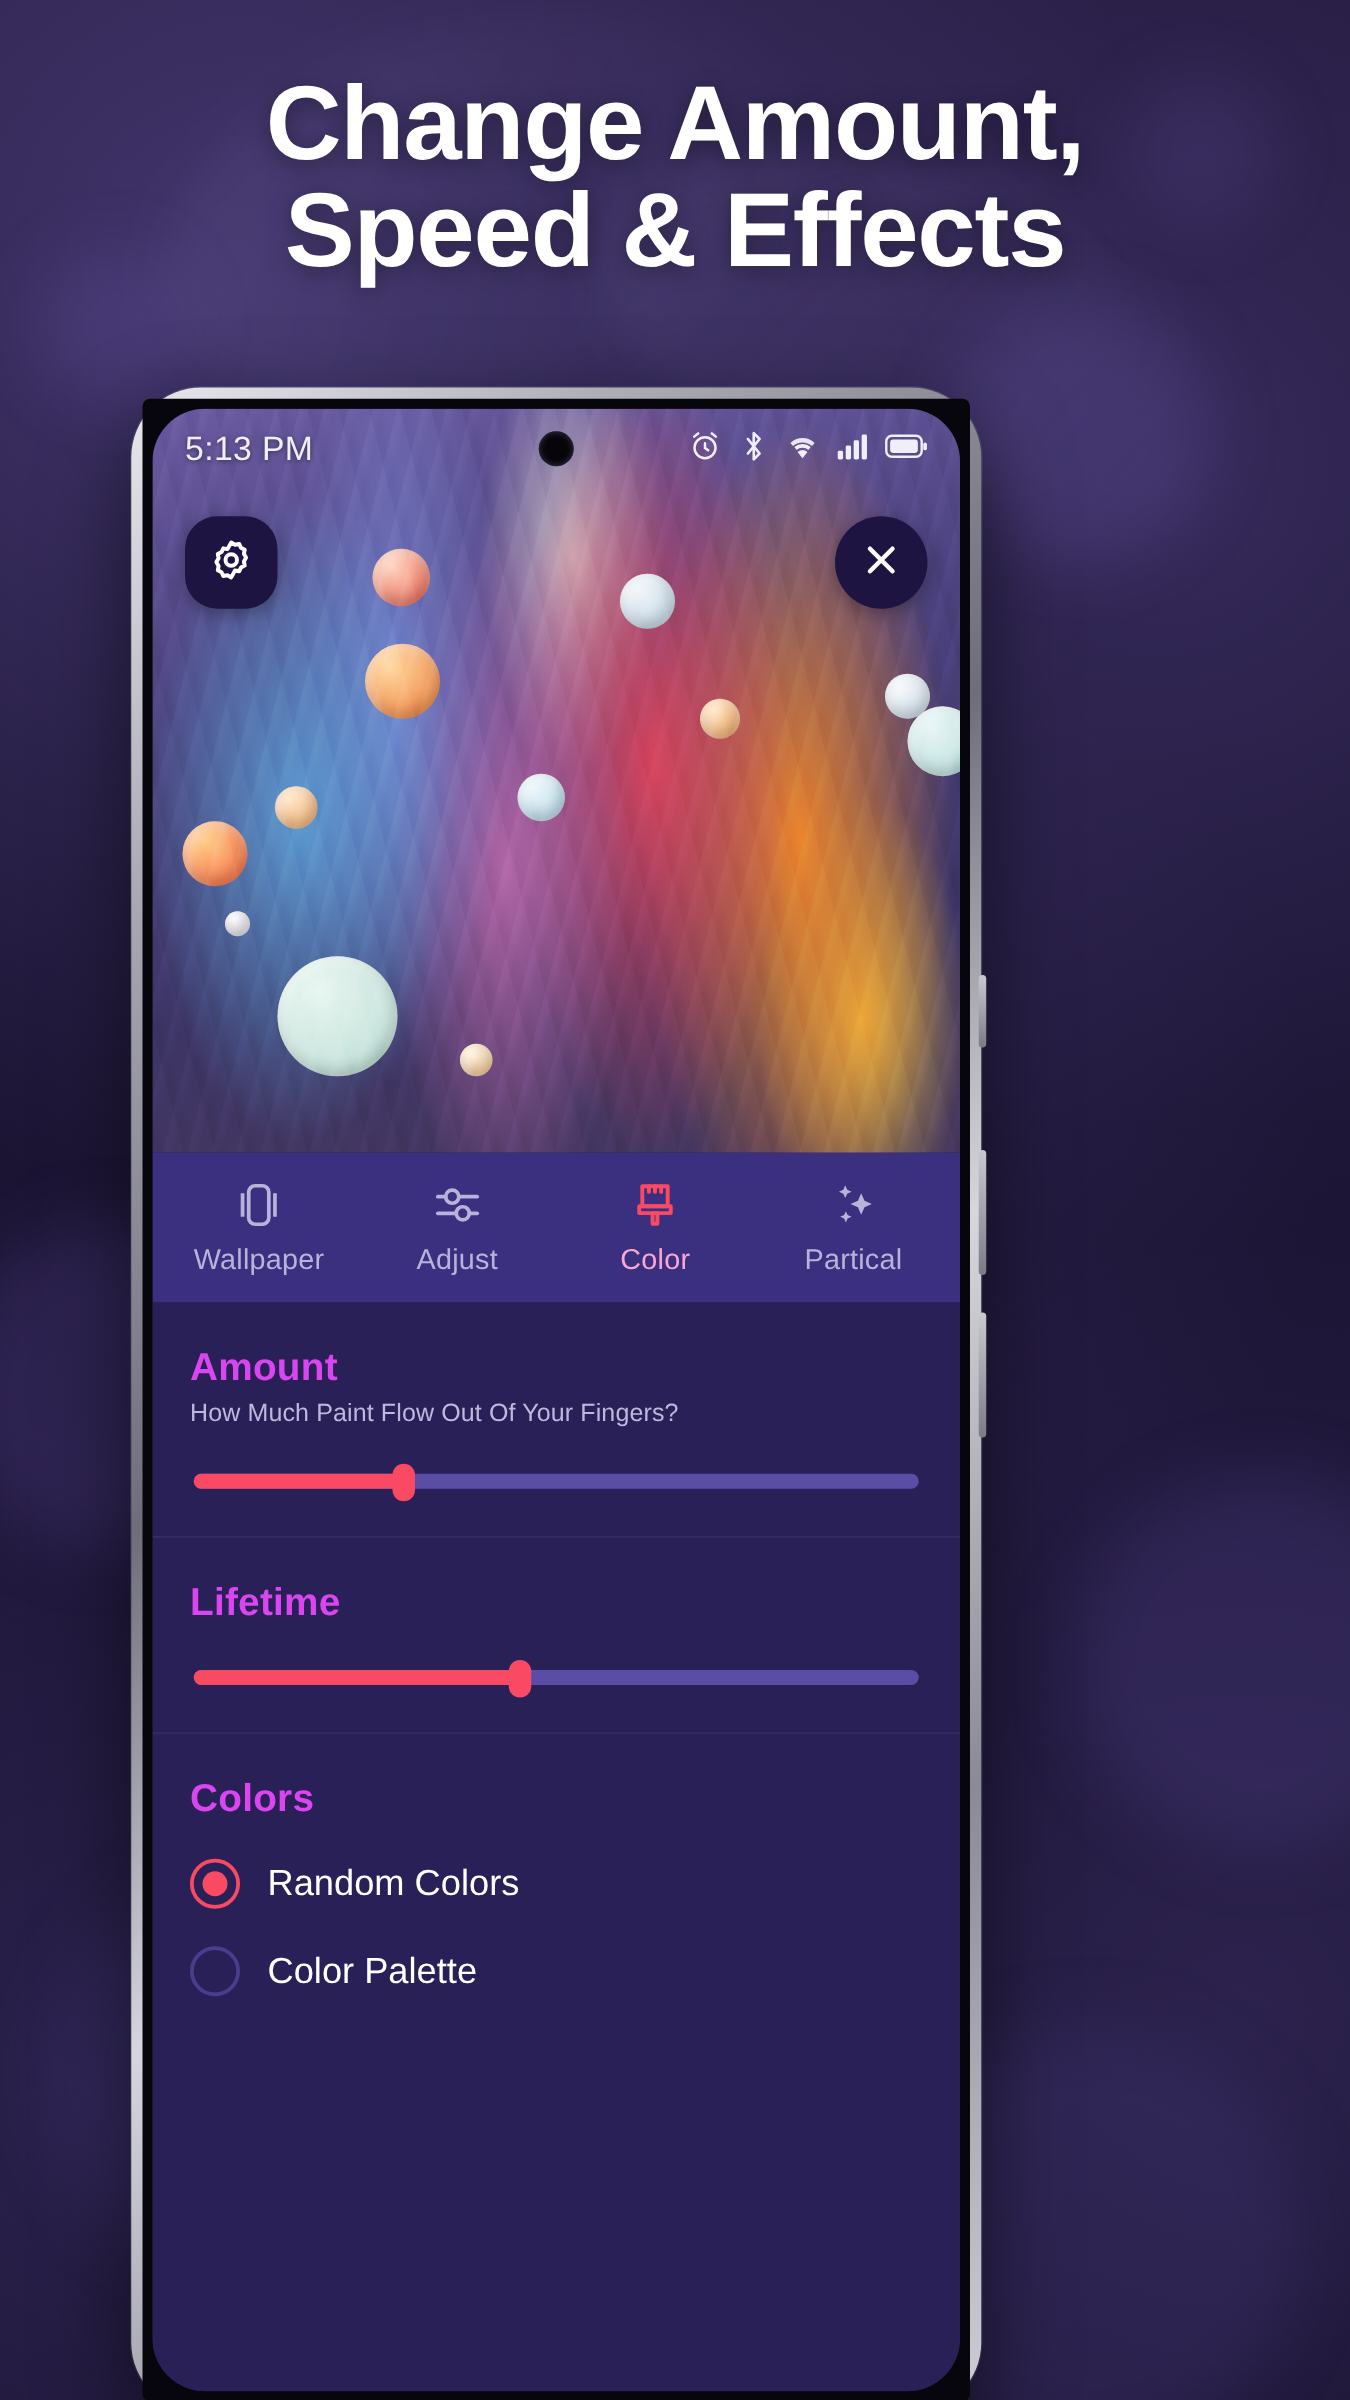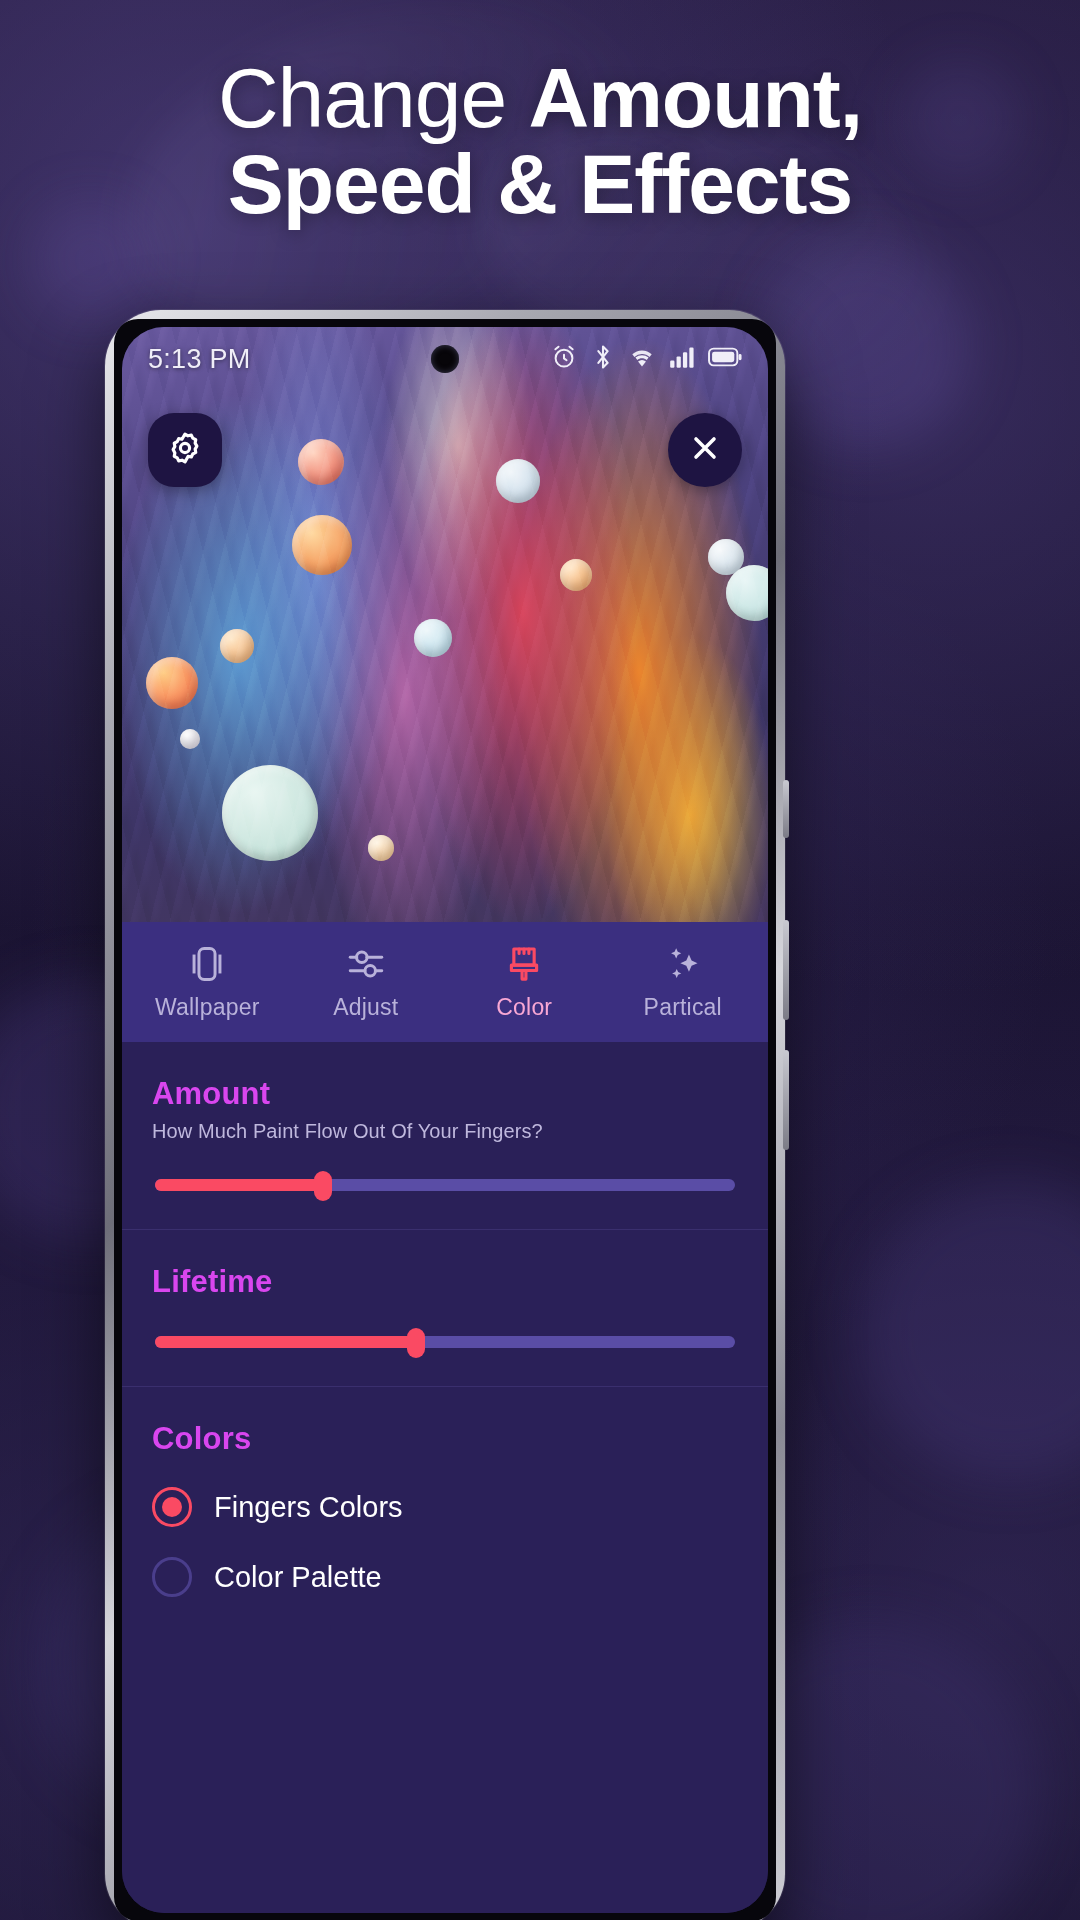--- a/index.html
+++ b/index.html
@@ -39,38 +39,38 @@
 
   
   #headline {
     position:absolute; top:56px; left:0; width:1080px;
     text-align:center; color:#ffffff;
     line-height:1.02; letter-spacing:-1px;
     text-shadow:0 3px 18px rgba(0,0,0,0.35);
     z-index:5;
   }
   .hl-line { font-size:84px; white-space:nowrap; }
-  .hl-light { font-weight:400;text-align:center; }
+  .hl-light { font-weight:700;text-align:center; }
   .hl-bold  { font-weight:700; }
 
   
   #phone-wrap {
     position:absolute; left:105px; top:310px;
     width:680px; height:1620px; z-index:4;
   }
   #phone-frame {
     position:absolute; inset:0;
     border-radius:56px;
     background:linear-gradient(135deg,#e9e9ed 0%,#a9a9b2 18%,#6e6e79 40%,#d6d6dc 58%,#8a8a95 78%,#cfcfd6 100%);
     padding:9px;
     box-shadow:0 26px 70px rgba(0,0,0,0.55), 0 0 0 1px rgba(255,255,255,0.12);
   }
   #phone-inner {
     position:absolute; inset:9px;
-    border-radius:24px;
+    border-radius:6px;
     background:#07060c;
     padding:8px;
     overflow:hidden;
   }
   #screen {
     position:absolute; inset:8px;
     border-radius:42px;
     overflow:hidden;
     background:#231a45;
     display:flex; flex-direction:column;
@@ -332,21 +332,21 @@
               <div class="slider-track"></div>
               <div class="slider-fill" style="width: 45%;"></div>
               <div class="slider-thumb" style="left: 45%;"></div>
             </div>
           </div>
 
           <div class="section" style="border-bottom:none;">
             <div class="sec-title">Colors</div>
             <div class="radio-row">
               <div class="radio on"></div>
-              <div class="radio-label">Fingers Colors</div>
+              <div class="radio-label">Random Colors</div>
             </div>
             <div class="radio-row">
               <div class="radio"></div>
               <div class="radio-label">Color Palette</div>
             </div>
           </div>
 
         </div>
       </div>
     </div>

